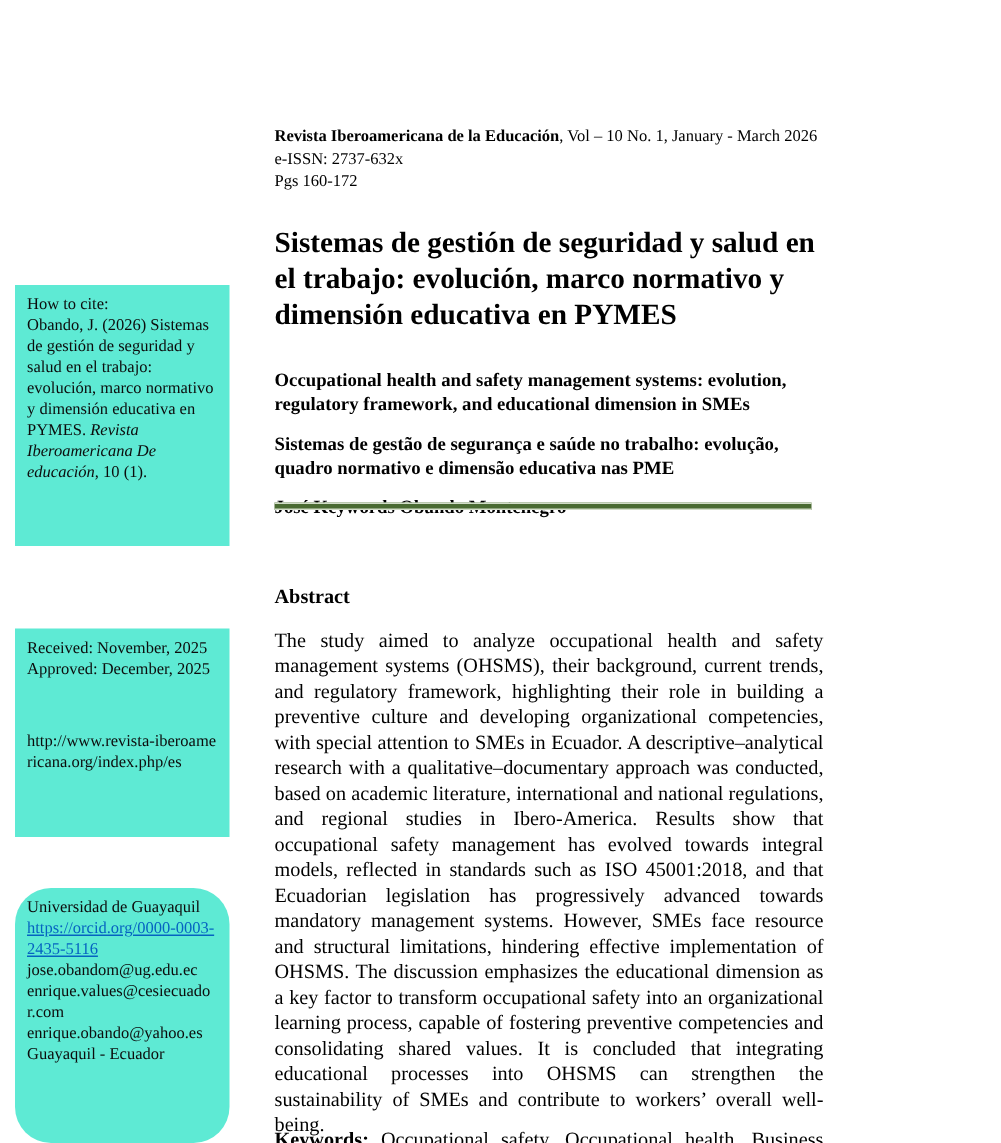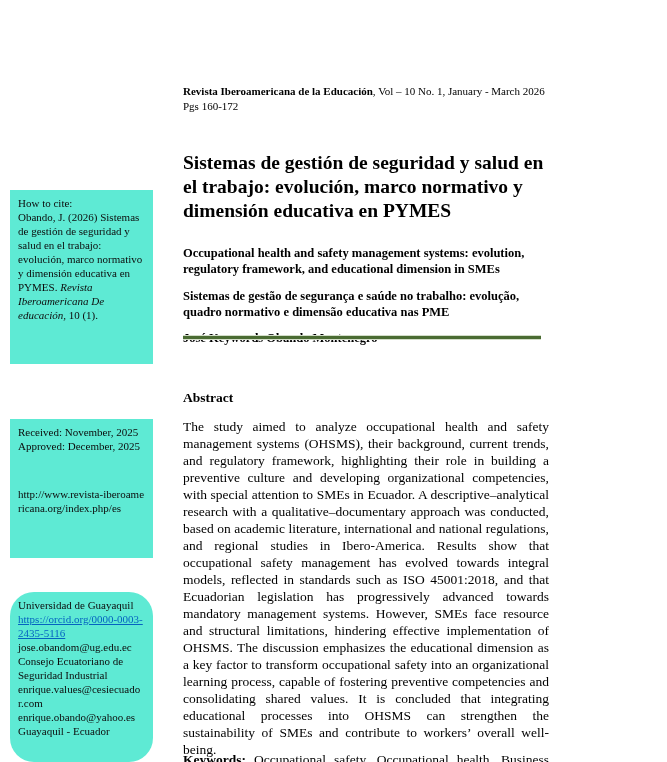--- a/index.html
+++ b/index.html
@@ -94,20 +94,21 @@
 </style>
 </head>
 <body>
 
 <div class="page">
 
   <div class="journal-header">
     <div>
       <span class="jname">Revista Iberoamericana de la Educación</span><span>, Vol – 10 No. 1, January - March 2026</span>
     </div>
+    <div>e-ISSN: 2737-632x</div>
     <div>Pgs 160-172</div>
   </div>
 
   <div class="main-col paper-title">Sistemas de gestión de seguridad y salud en el trabajo: evolución, marco normativo y dimensión educativa en PYMES</div>
   <div class="main-col subtitle subtitle-en">Occupational health and safety management systems: evolution, regulatory framework, and educational dimension in SMEs</div>
   <div class="main-col subtitle subtitle-pt">Sistemas de gestão de segurança e saúde no trabalho: evolução, quadro normativo e dimensão educativa nas PME</div>
   <div class="main-col author-line">José Keywords Obando Montenegro</div>
 
   <div class="green-rule"></div>
 
@@ -129,19 +130,18 @@
     <div>Received: November, 2025</div>
     <div>Approved: December, 2025</div>
     <div class="spacer"></div>
     <div class="wrap-url">http://www.revista-iberoamericana.org/index.php/es</div>
   </div>
 
   <div class="side-box box-affil">
     <div>Universidad de Guayaquil</div>
     <div><a class="link-blue">https://orcid.org/0000-0003-2435-5116</a></div>
     <div class="wrap-url">jose.obandom@ug.edu.ec</div>
-    <div>Consejo Ecuatoriano de Seguridad Industrial</div>
     <div class="wrap-url">enrique.values@cesiecuador.com</div>
     <div class="wrap-url">enrique.obando@yahoo.es</div>
     <div>Guayaquil - Ecuador</div>
   </div>
 
 </div>
 
 </body></html>

